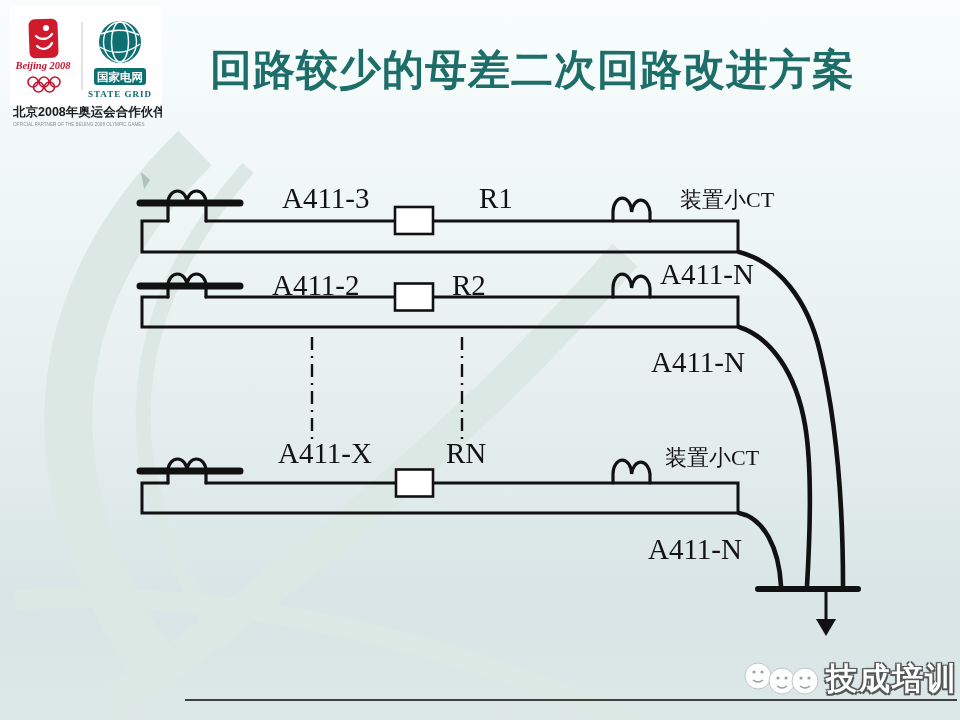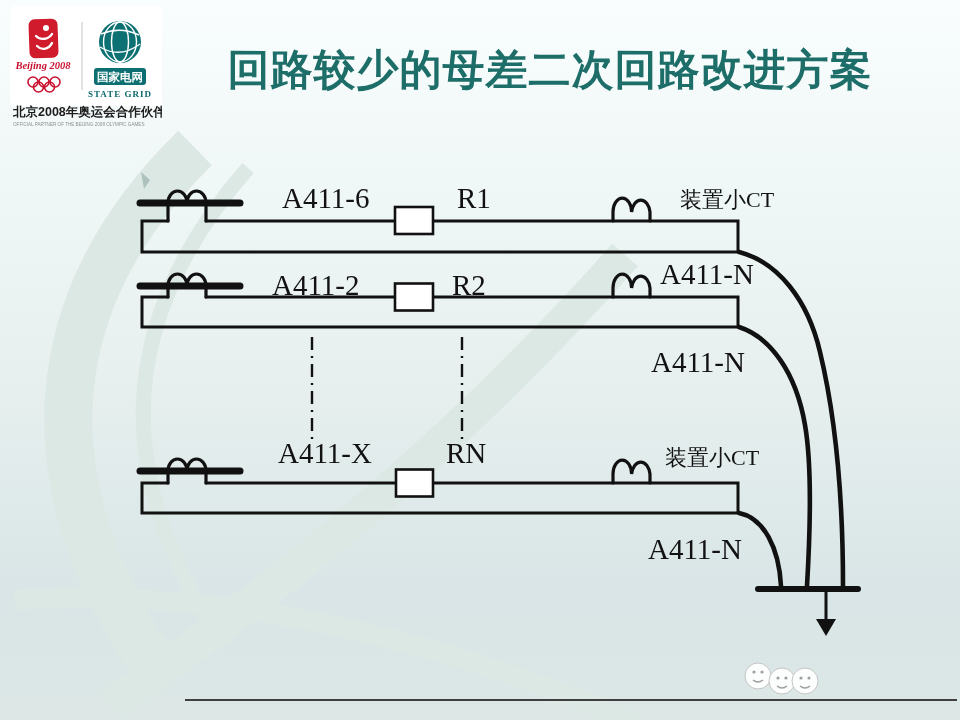--- a/index.html
+++ b/index.html
@@ -5,21 +5,21 @@
   html,body{margin:0;padding:0;}
   #slide{
     position:relative; width:960px; height:720px; overflow:hidden;
     background:linear-gradient(180deg,#f9fdfd 0%, #f0f7f7 25%, #e6efee 55%, #d9e5e6 82%, #dce7e6 100%);
     font-family:"Liberation Serif","DejaVu Serif",serif;
   }
   .abs{position:absolute;}
   #diagram-svg{position:absolute; left:0; top:0;}
   
   #page-title{
-    left:210px; top:42px; width:680px; text-align:center;
+    left:210px; top:42px; width:680px; 
     font-size:42px; font-weight:700; letter-spacing:1px;
     color:#1d6e69;
   }
   
   .lbl{color:#121212; font-size:29px; line-height:1; white-space:nowrap;}
   .lbl-ct{font-size:22px;text-align:right;}
   
   #logo-block{left:10px; top:6px;}
   
   #watermark{left:742px; top:650px; width:218px; height:54px; opacity:.92;}
@@ -120,22 +120,22 @@
       </g>
       <rect x="84" y="62" width="52" height="17" rx="3" fill="#0d6f72"></rect>
       <text x="110" y="75" text-anchor="middle" font-size="11.5" font-weight="700" fill="#ffffff" font-family="Liberation Sans, DejaVu Sans, sans-serif">国家电网</text>
       <text x="110" y="91" text-anchor="middle" font-size="9" font-weight="700" letter-spacing="1" fill="#0c6b6e" font-family="Liberation Serif, DejaVu Serif, serif">STATE GRID</text>
     </g>
 
     <text x="3" y="110" font-size="12.5" font-weight="700" fill="#1c1c1c" font-family="Liberation Sans, DejaVu Sans, sans-serif">北京2008年奥运会合作伙伴</text>
     <text x="3" y="120" font-size="4.6" fill="#8f8f8f" font-family="Liberation Sans, DejaVu Sans, sans-serif">OFFICIAL PARTNER OF THE BEIJING 2008 OLYMPIC GAMES</text>
   </svg>
 
-  <span class="abs lbl" style="left:282px; top:184px;">A411-6</span>
-  <span class="abs lbl" style="left:457px; top:184px;">R1</span>
+  <span class="abs lbl" style="left:282px; top:184px;">A411-3</span>
+  <span class="abs lbl" style="left:479px; top:184px;">R1</span>
   <span class="abs lbl lbl-ct" style="left:680px; top:189px;">装置小CT</span>
   <span class="abs lbl" style="left:660px; top:260px;">A411-N</span>
 
   <span class="abs lbl" style="left:272px; top:271px;">A411-2</span>
   <span class="abs lbl" style="left:452px; top:271px;">R2</span>
   <span class="abs lbl" style="left:651px; top:348px;">A411-N</span>
 
   <span class="abs lbl" style="left:278px; top:439px;">A411-X</span>
   <span class="abs lbl" style="left:446px; top:439px;">RN</span>
   <span class="abs lbl lbl-ct" style="left:665px; top:447px;">装置小CT</span>
@@ -149,17 +149,18 @@
       <g fill="#9a9a9a">
         <circle cx="12" cy="22" r="1.6"></circle>
           <circle cx="20" cy="22" r="1.6"></circle>
         <circle cx="36" cy="28" r="1.6"></circle>
           <circle cx="44" cy="28" r="1.6"></circle>
         <circle cx="59" cy="28" r="1.6"></circle>
           <circle cx="67" cy="28" r="1.6"></circle>
       </g>
       <path d="M11,30 Q16,34 21,30 M35,36 Q40,40 45,36 M58,36 Q63,40 68,36" stroke="#9a9a9a" stroke-width="1.4" fill="none"></path>
     </svg>
+    <span class="wm-text">技成培训</span>
   </div>
 
   <div id="bottom-line" class="abs"></div>
 
 </div>
 
 </body></html>

